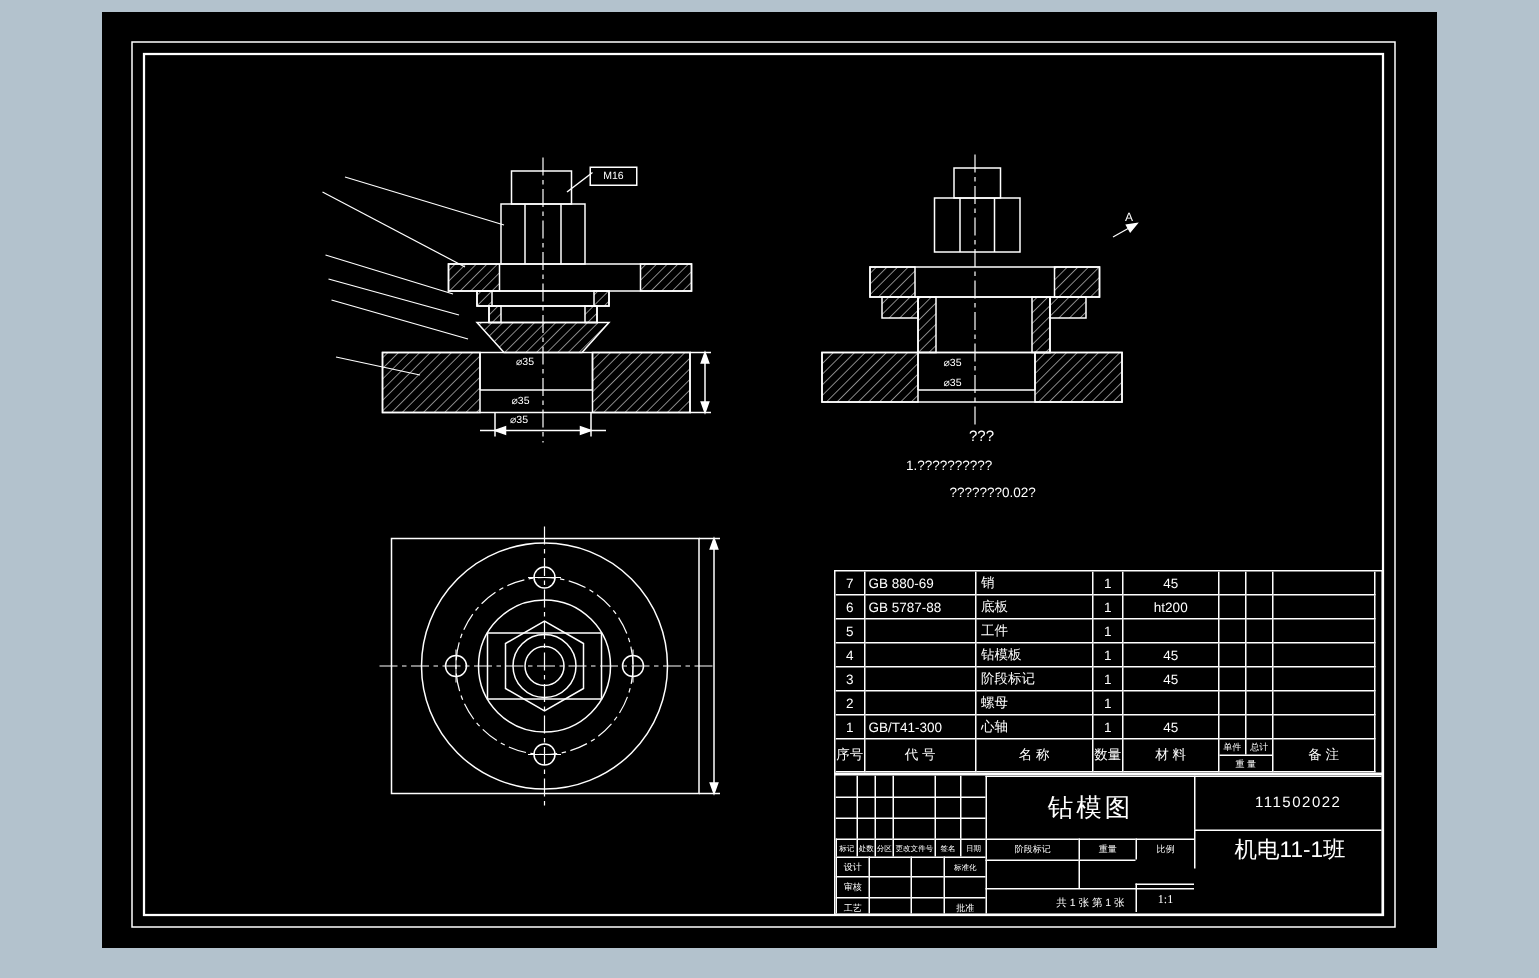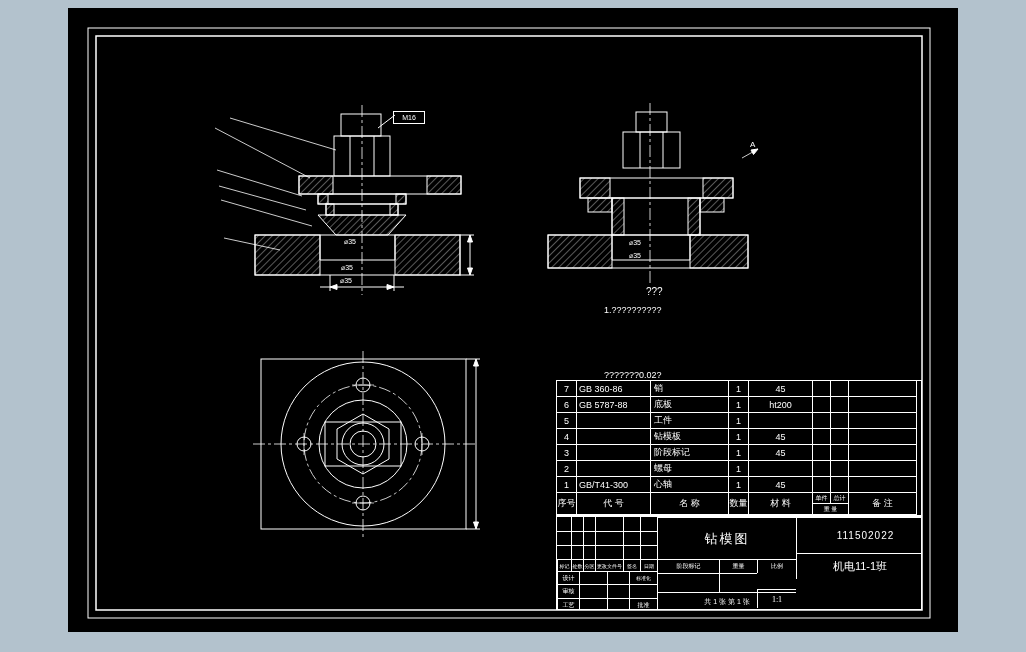--- a/index.html
+++ b/index.html
@@ -182,26 +182,26 @@
   <div class="ov boxed" style="left:325px;top:103px;width:30px;height:11px;font-size:7px;">M16</div>
   <div class="ov" style="left:276px;top:230px;font-size:7px;">⌀35</div>
   <div class="ov" style="left:273px;top:256px;font-size:7px;">⌀35</div>
   <div class="ov" style="left:272px;top:269px;font-size:7px;">⌀35</div>
   <div class="ov" style="left:561px;top:231px;font-size:7px;">⌀35</div>
   <div class="ov" style="left:561px;top:244px;font-size:7px;">⌀35</div>
   <div class="ov" style="left:682px;top:133px;font-size:8px;">A</div>
 
   <div class="ov" style="left:578px;top:279px;font-size:10px;">???</div>
   <div class="ov" style="left:536px;top:298px;font-size:9px;">1.??????????</div>
-  <div class="ov" style="left:536px;top:316px;font-size:9px;margin-top:47px;">???????0.02?</div>
+  <div class="ov" style="left:565px;top:316px;font-size:9px;">???????0.02?</div>
 
   <div class="parts-table">
 
     <div class="pt-cell">7</div>
-    <div class="pt-cell c-code">GB 360-86</div>
+    <div class="pt-cell c-code">GB 880-69</div>
     <div class="pt-cell c-name">销</div>
     <div class="pt-cell">1</div>
     <div class="pt-cell">45</div>
     <div class="pt-cell"></div>
     <div class="pt-cell"></div>
     <div class="pt-cell"></div>
 
     <div class="pt-cell">6</div>
     <div class="pt-cell c-code">GB 5787-88</div>
     <div class="pt-cell c-name">底板</div>
@@ -296,26 +296,26 @@
     <div class="tb-cell" style="left:0;top:67px;width:22px;height:14px;font-size:6px;">审核</div>
     <div class="tb-cell" style="left:22px;top:67px;width:28px;height:14px;"></div>
     <div class="tb-cell" style="left:50px;top:67px;width:22px;height:14px;"></div>
     <div class="tb-cell" style="left:72px;top:67px;width:28px;height:14px;"></div>
 
     <div class="tb-cell" style="left:0;top:81px;width:22px;height:13px;font-size:6px;">工艺</div>
     <div class="tb-cell" style="left:22px;top:81px;width:28px;height:13px;"></div>
     <div class="tb-cell" style="left:50px;top:81px;width:22px;height:13px;"></div>
     <div class="tb-cell" style="left:72px;top:81px;width:28px;height:13px;font-size:6px;">批准</div>
 
-    <div class="tb-cell" style="left:100px;top:0;width:139px;height:42px;font-size:13px;letter-spacing:2px;font-family:Liberation Mono, monospace;">钻模图</div>
+    <div class="tb-cell" style="left:100px;top:0;width:139px;height:42px;font-size:17px;letter-spacing:2px;font-family:Liberation Mono, monospace;">钻模图</div>
     <div class="tb-cell" style="left:100px;top:42px;width:62px;height:14px;font-size:6px;">阶段标记</div>
     <div class="tb-cell" style="left:162px;top:42px;width:38px;height:14px;font-size:6px;">重量</div>
     <div class="tb-cell" style="left:200px;top:42px;width:39px;height:14px;font-size:6px;">比例</div>
     <div class="tb-cell" style="left:100px;top:56px;width:62px;height:19px;"></div>
     <div class="tb-cell" style="left:162px;top:56px;width:38px;height:19px;"></div>
     <div class="tb-cell" style="left:200px;top:72px;width:39px;height:19px;font-size:8px;font-family:Liberation Serif, serif;">1:1</div>
     <div class="tb-cell" style="left:100px;top:75px;width:139px;height:19px;font-size:7px;">共 1 张 第 1 张</div>
 
     <div class="tb-cell" style="left:239px;top:0;width:138px;height:36px;font-size:10px;letter-spacing:1px;">111502022</div>
-    <div class="tb-cell" style="left:239px;top:36px;width:127px;height:26px;font-size:11px;">机电11-1班</div>
+    <div class="tb-cell" style="left:239px;top:36px;width:127px;height:26px;font-size:15px;">机电11-1班</div>
   </div>
 
 </div>
 
 </body></html>

